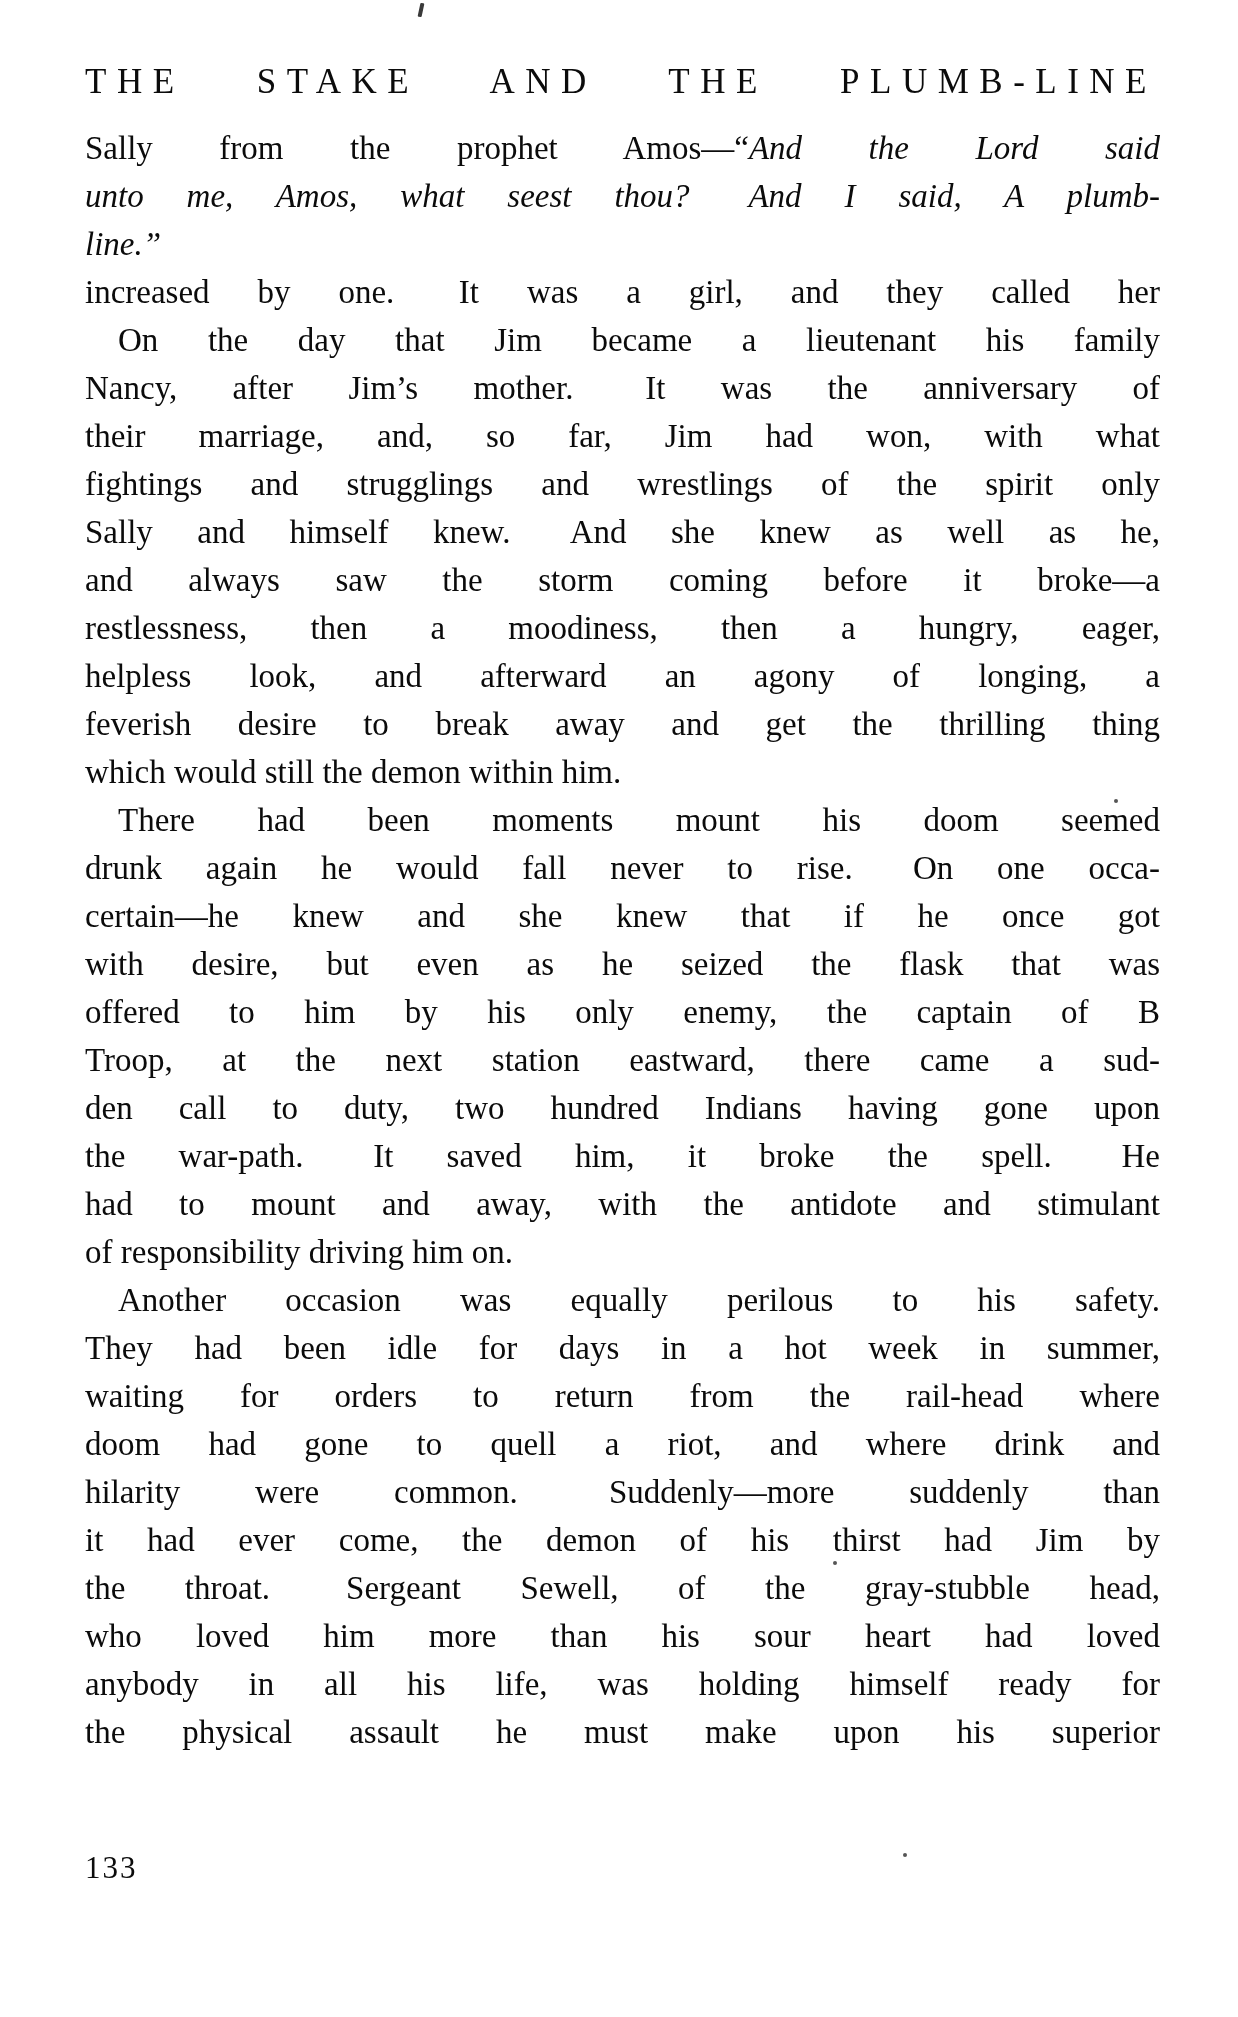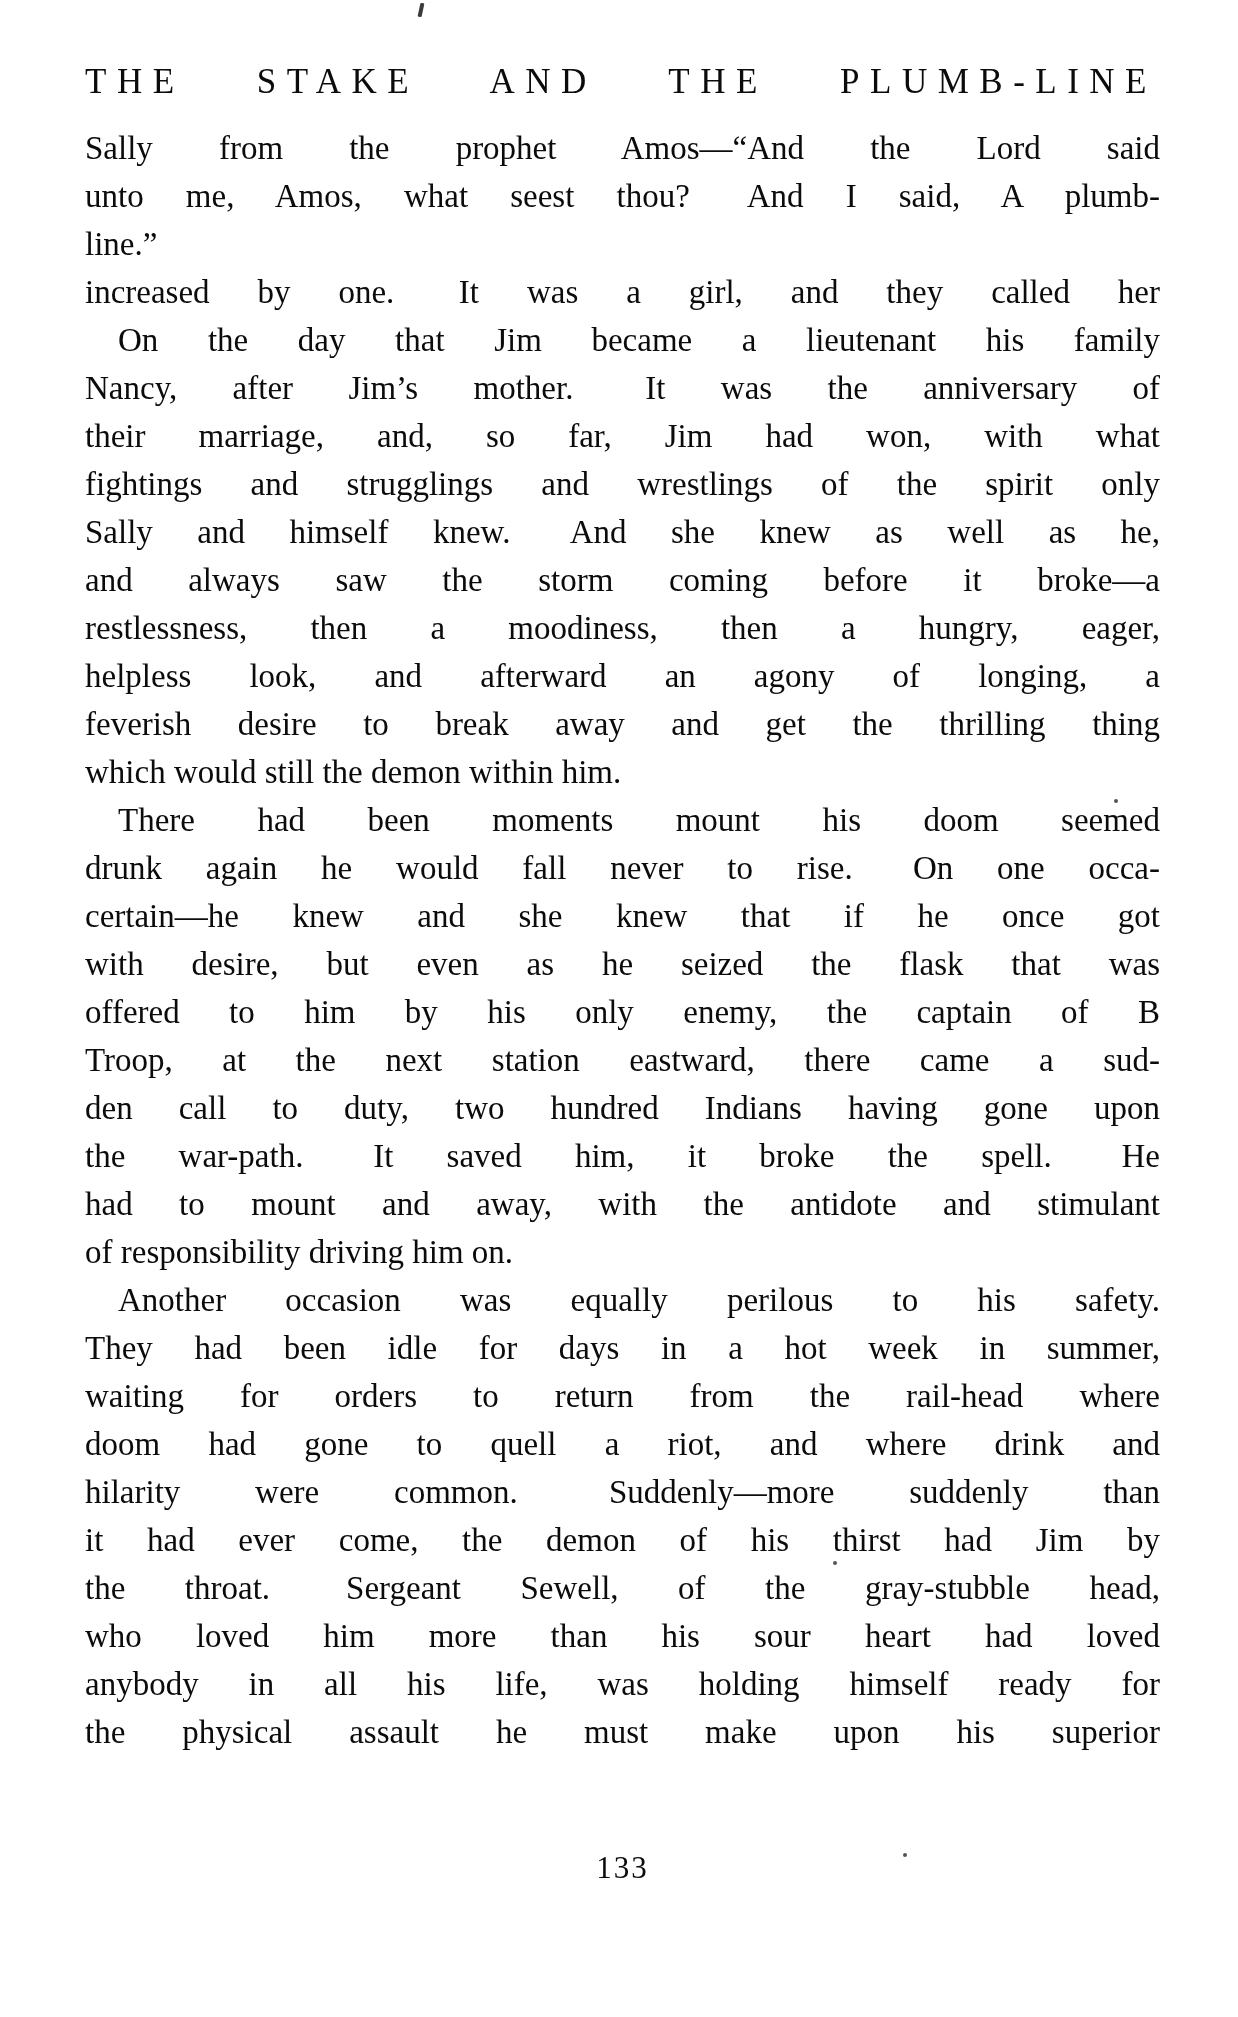--- a/index.html
+++ b/index.html
@@ -22,24 +22,24 @@
   .text-body {
     position:absolute; left:85px; top:124px; width:1075px;
     font-size:33px;
   }
   .line {
     line-height:48px; height:48px;
     white-space:normal;
   }
   .line.just { text-align:justify; text-align-last:justify; }
   .line.indent { text-indent:33px; }
-  .it { }
+  .it { font-style:italic; }
   .page-number {
     position:absolute; left:85px; top:1850px; width:1075px;
-    text-align:center; font-size:31px; letter-spacing:2px;
+    font-size:31px; letter-spacing:2px;
   }
   
   .speck { position:absolute; background:#3a3a3a; border-radius:1px; }
   .speck.tick { width:4px; height:14px; transform:rotate(12deg); }
   .speck.dot { width:4px; height:4px; border-radius:50%; background:#555; }
 </style>
 </head>
 <body>
 
 <div class="page-header">THE STAKE AND THE PLUMB-LINE</div>

